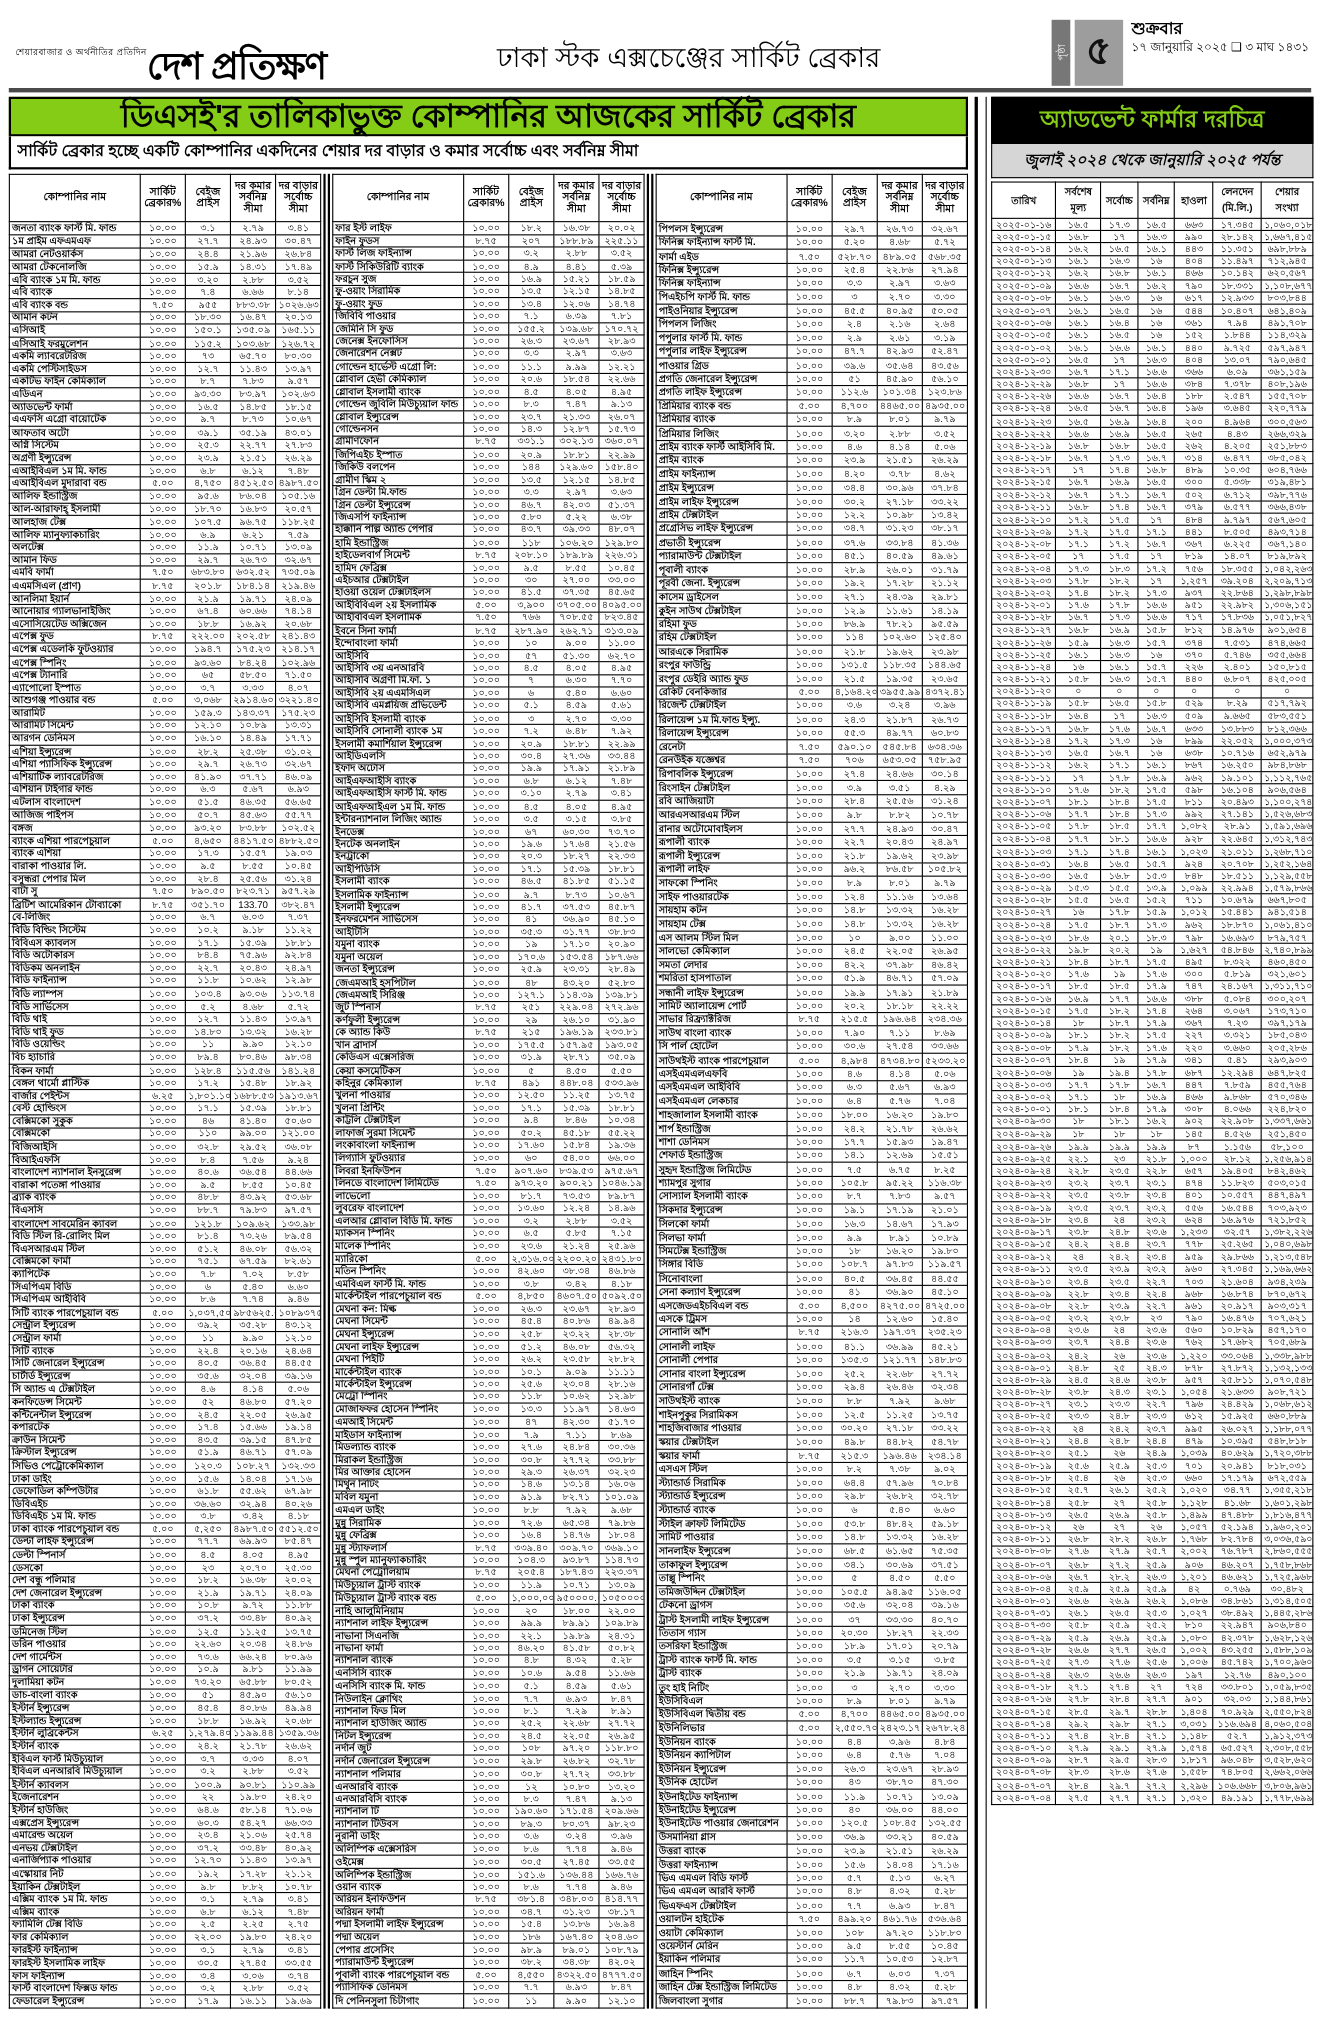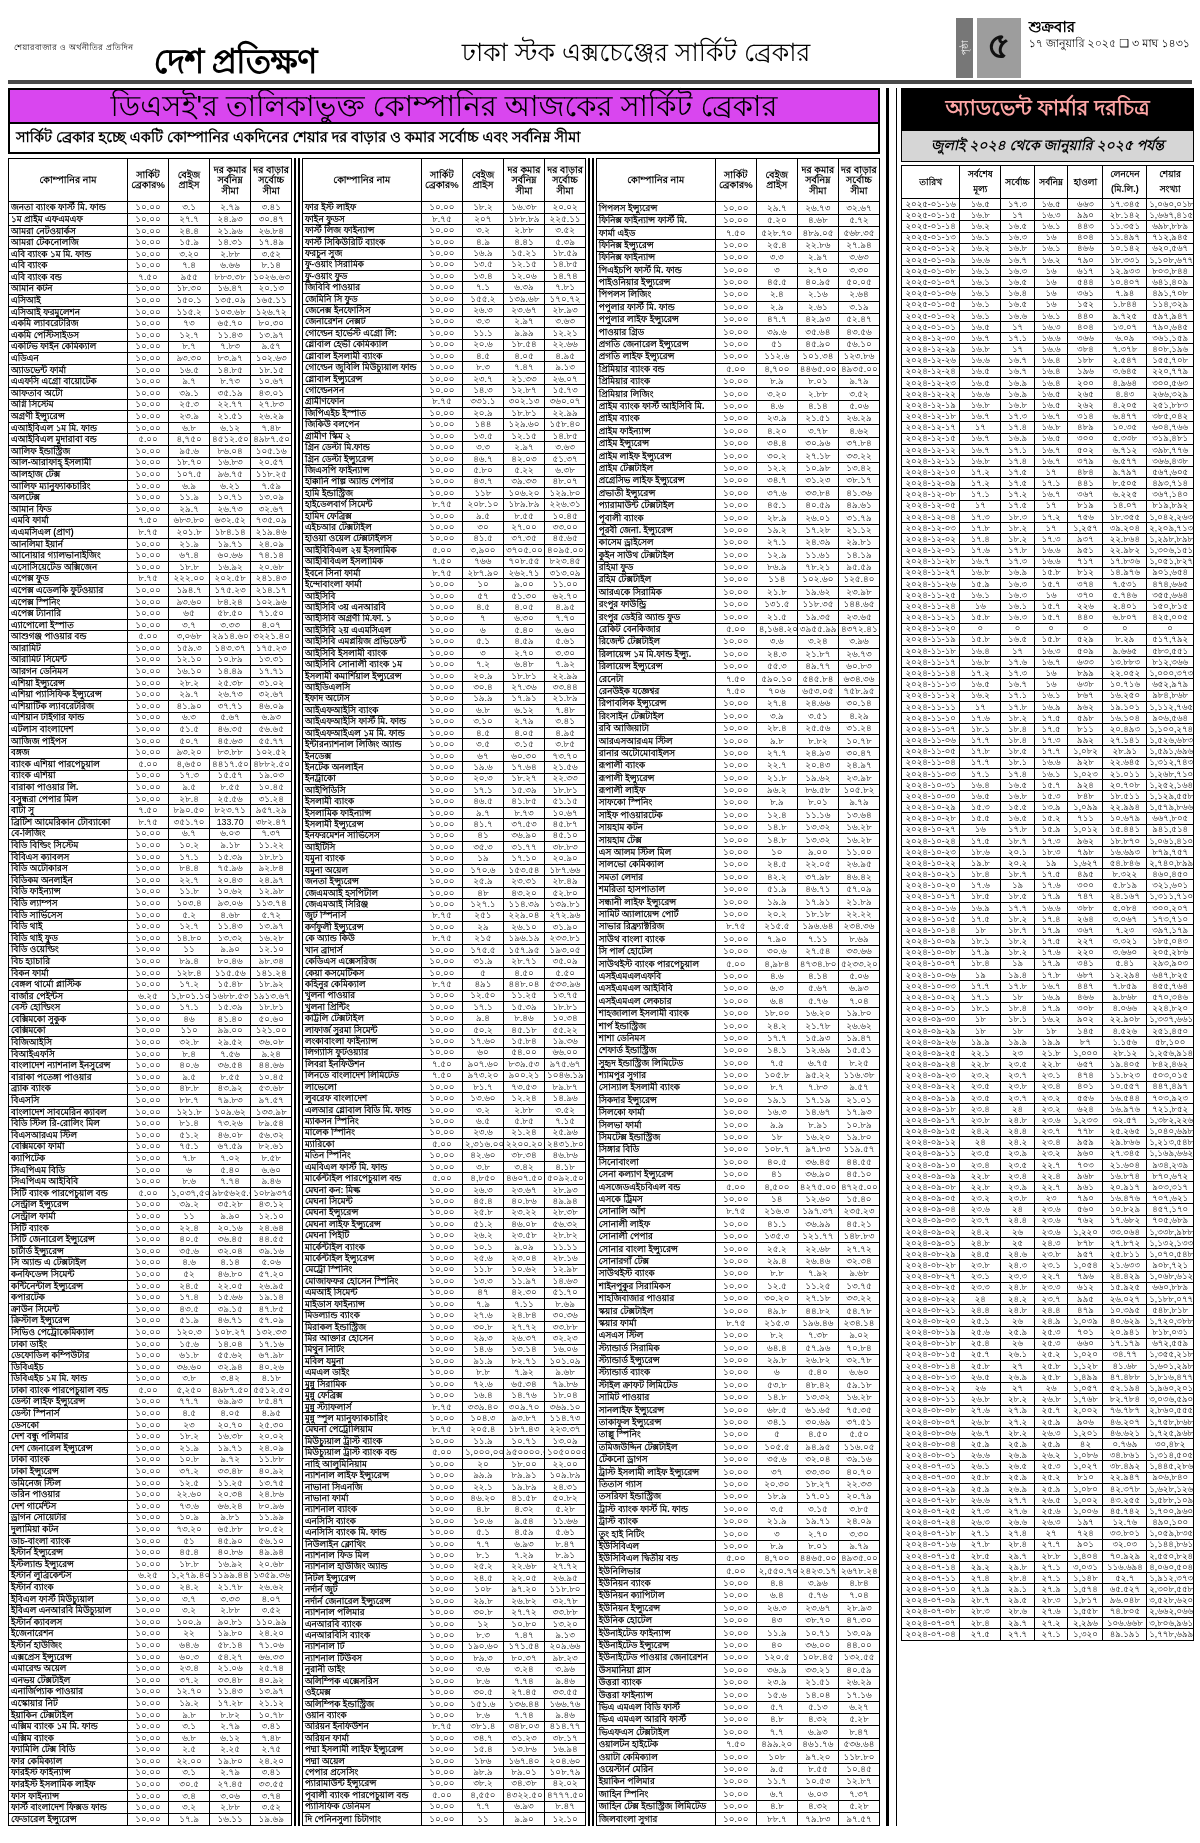--- a/index.html
+++ b/index.html
@@ -3,50 +3,50 @@
 <meta charset="utf-8">
 <style>
   html,body{margin:0;padding:0;background:#fff;}
   body{width:1200px;height:1843px;font-family:"Liberation Sans",sans-serif;color:#000;position:relative;}
   .page{width:1200px;height:1843px;overflow:hidden;background:#fff;}
 
   
   .top{height:80px;display:flex;align-items:flex-end;justify-content:space-between;padding:4px 10px 2px 14px;box-sizing:border-box;}
   .logo-block{display:flex;flex-direction:row;line-height:1;}
   .logo-tagline{font-size:8px;letter-spacing:.5px;margin-bottom:2px;}
-  .logo-title{font-size:34px;font-weight:bold;letter-spacing:-1px;margin-left:20px;}
+  .logo-title{font-size:34px;font-weight:bold;letter-spacing:-1px;}
   .center-title{font-size:25px;font-weight:normal;align-self:center;margin-top:26px;}
   .pagebox{display:flex;align-items:stretch;gap:4px;}
   .page-word{background:#777;color:#fff;writing-mode:vertical-rl;transform:rotate(180deg);font-size:9px;display:flex;align-items:center;justify-content:center;padding:2px 1px;}
   .page-num{background:#9d9d9d;color:#111;font-size:36px;font-weight:bold;width:44px;display:flex;align-items:center;justify-content:center;}
   .date-block{display:flex;flex-direction:column;line-height:1.25;padding-bottom:2px;}
   .weekday{font-size:15px;font-weight:bold;}
   .dateline{font-size:11px;}
   .rule{height:4px;background:#4a4a4a;margin:0 8px 4px 8px;}
 
   
   .content{display:flex;padding:0 6px 0 8px;box-sizing:border-box;gap:0;}
   .left{width:872px;display:flex;flex-direction:column;}
-  .banner{border:2px solid #000;background:#d946ef;font-size:29px;font-weight:normal;text-align:center;padding:1px 4px;line-height:1.05;}
+  .banner{border:2px solid #000;background:#84cc16;font-size:29px;font-weight:bold;text-align:center;padding:1px 4px;line-height:1.05;}
   .subtitle{border:2px solid #000;border-top:none;font-size:14.5px;font-weight:bold;text-align:left;padding:2px 6px;background:#fff;}
   .tables-row{display:flex;height:1668px;margin-top:4px;}
   .vdiv{width:5px;border-left:2px solid #000;border-right:2px solid #000;background:#fff;margin:0 2px;}
   .bigdiv{width:7px;border-left:3px solid #000;border-right:1px solid #000;background:#fff;margin:0 4px 0 6px;}
 
   table{border-collapse:collapse;table-layout:fixed;width:100%;}
   .stock{height:100%;}
   .stock th{border:1px solid #000;font-size:9.5px;font-weight:bold;padding:1px;line-height:1.1;height:40px;}
   .stock td{border:1px solid #000;font-size:8.8px;padding:0 2px;text-align:center;white-space:nowrap;overflow:hidden;line-height:1;}
   .stock td:first-child{text-align:left;font-weight:bold;}
   .stock col.c-name{width:42%;}
   .stock col.c-num{width:14.5%;}
 
   
   .advent{flex:1;display:flex;flex-direction:column;}
-  .advent-title{background:#000;color:#fca5a5;font-size:21px;font-weight:bold;text-align:center;padding:3px 0;border:1px solid #000;}
+  .advent-title{background:#000;color:#84cc16;font-size:21px;font-weight:bold;text-align:center;padding:3px 0;border:1px solid #000;}
   .advent-subtitle{background:#d6d6d6;font-size:14px;font-weight:bold;text-align:center;padding:3px 0;border:1px solid #000;border-top:none;font-style:italic;}
   .advent-table-wrap{flex:1;margin-top:3px;}
   .advent-table{height:1476px;}
   .advent-table th{border:1px solid #000;font-size:9px;font-weight:bold;padding:1px;height:16px;}
   .advent-table td{border:1px solid #000;font-size:8.6px;padding:0 2px;text-align:center;white-space:nowrap;overflow:hidden;line-height:1;}
 </style>
 </head>
 <body>
 
 <div class="page">

